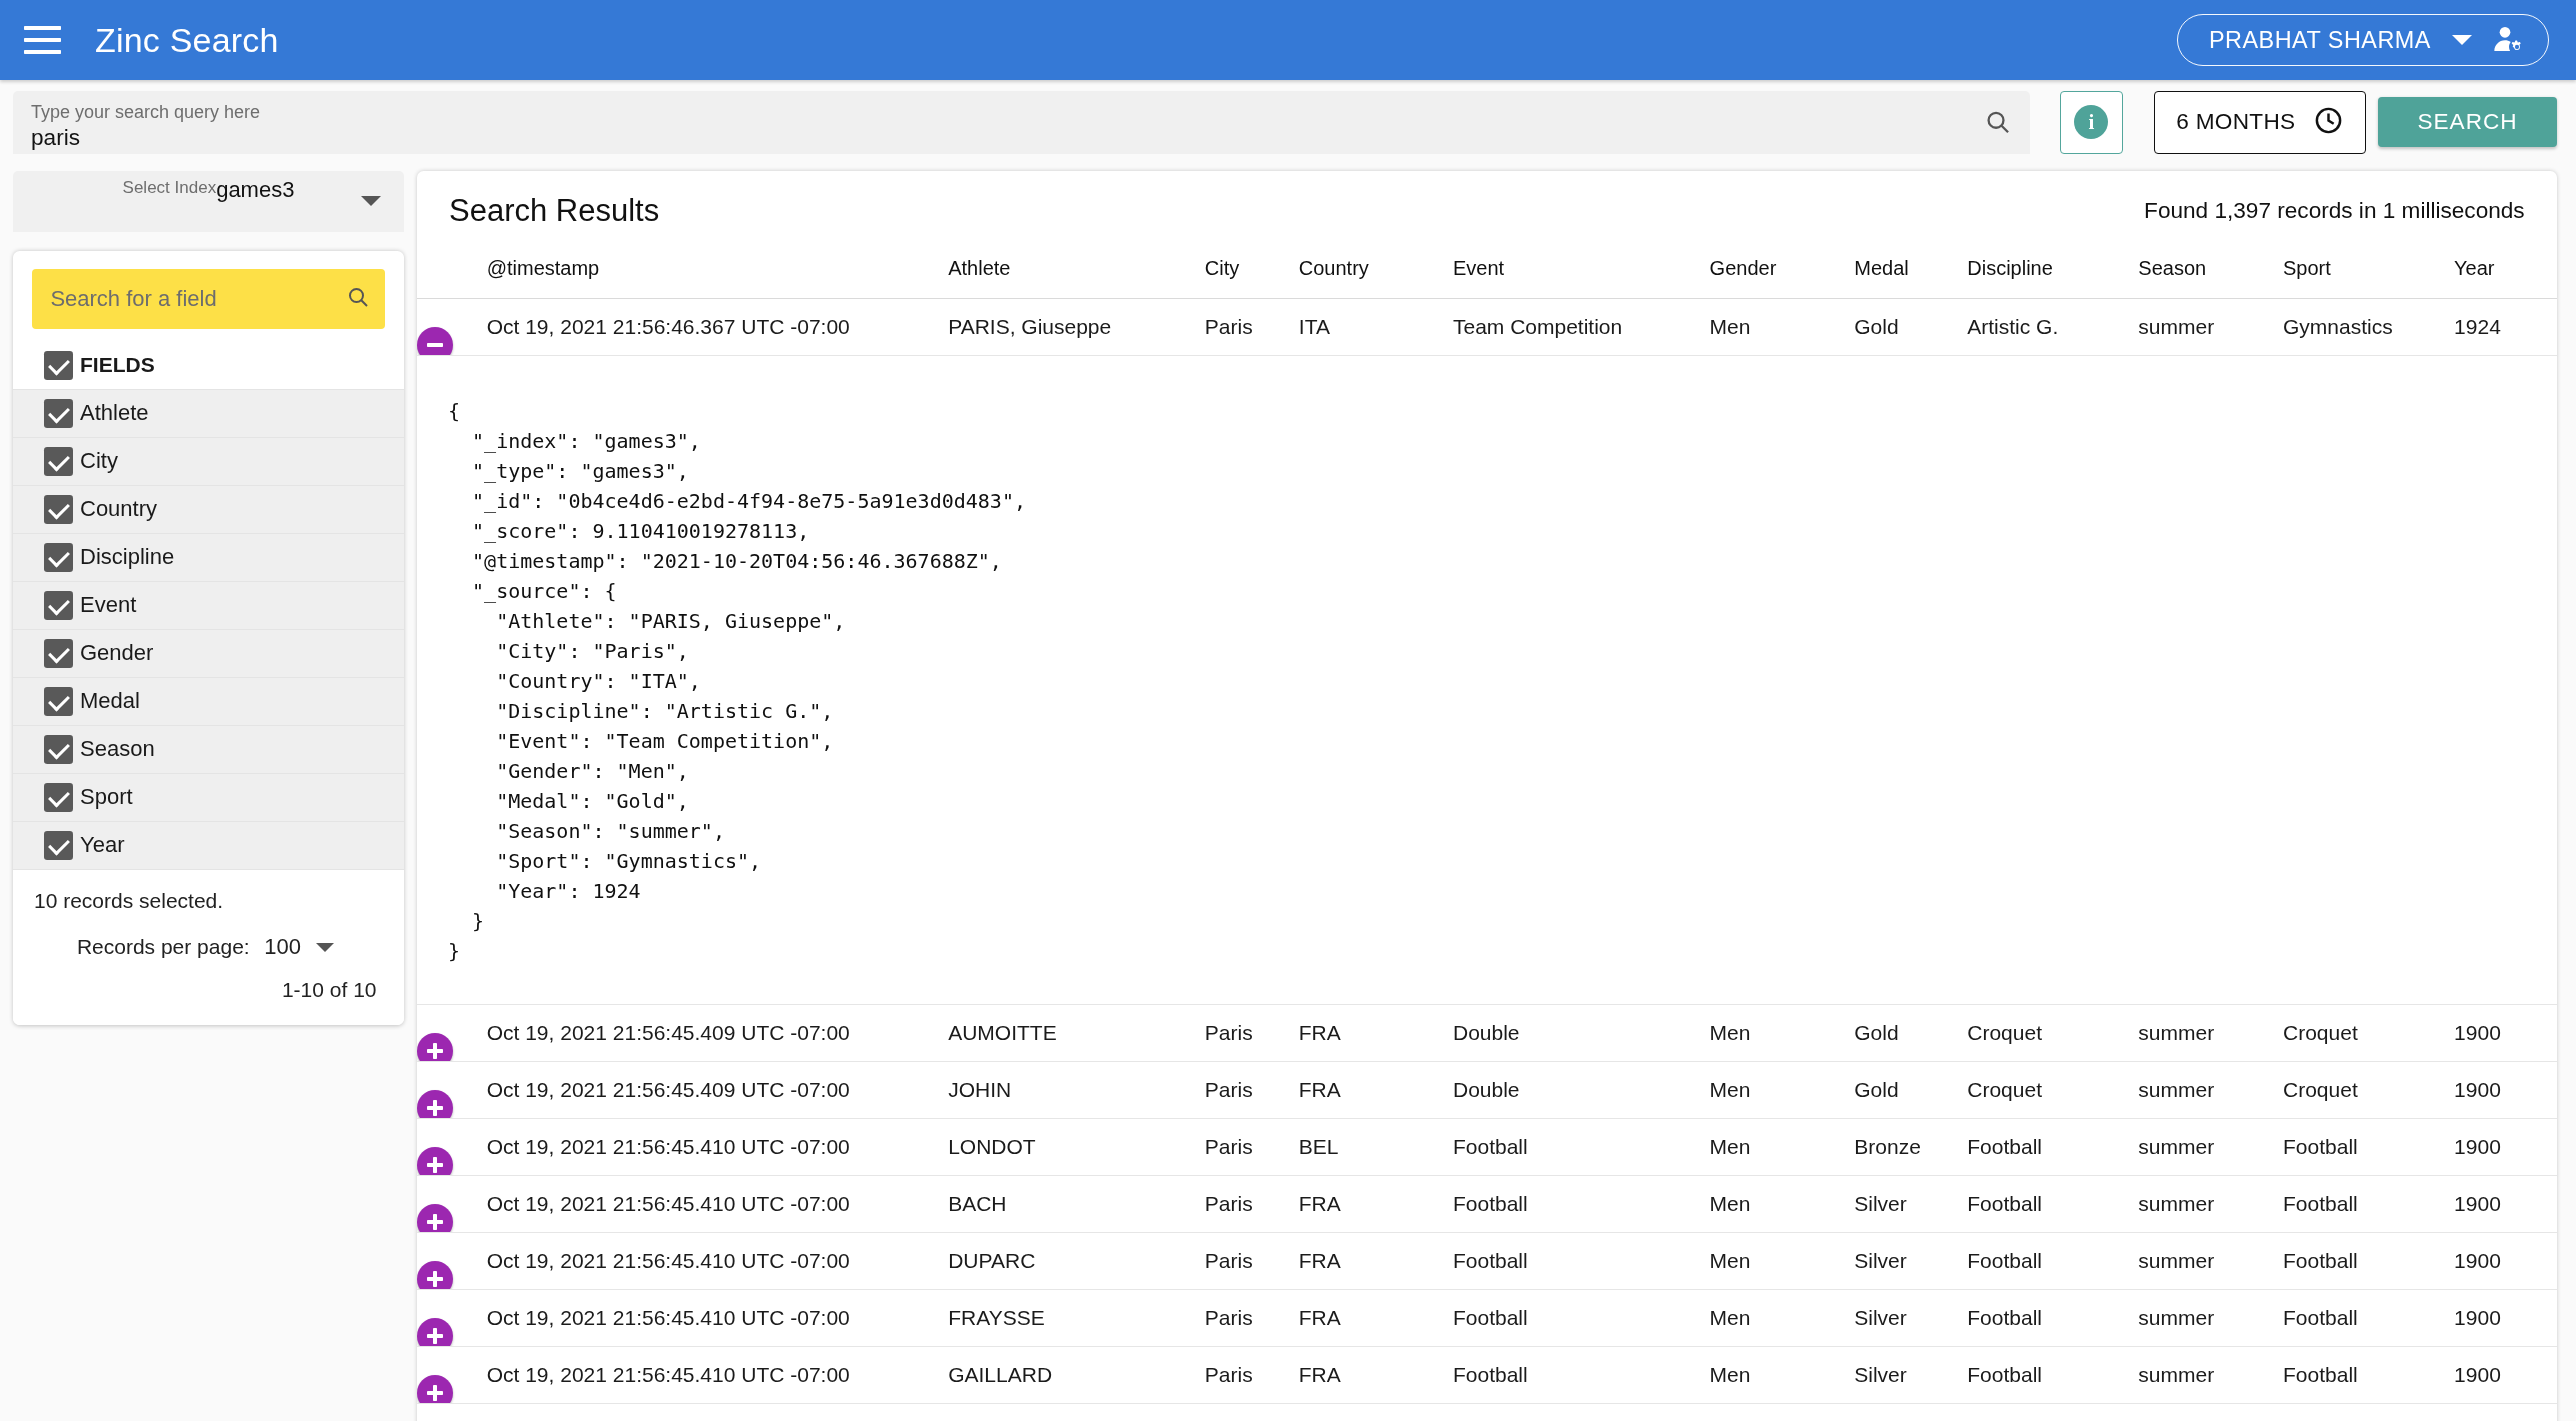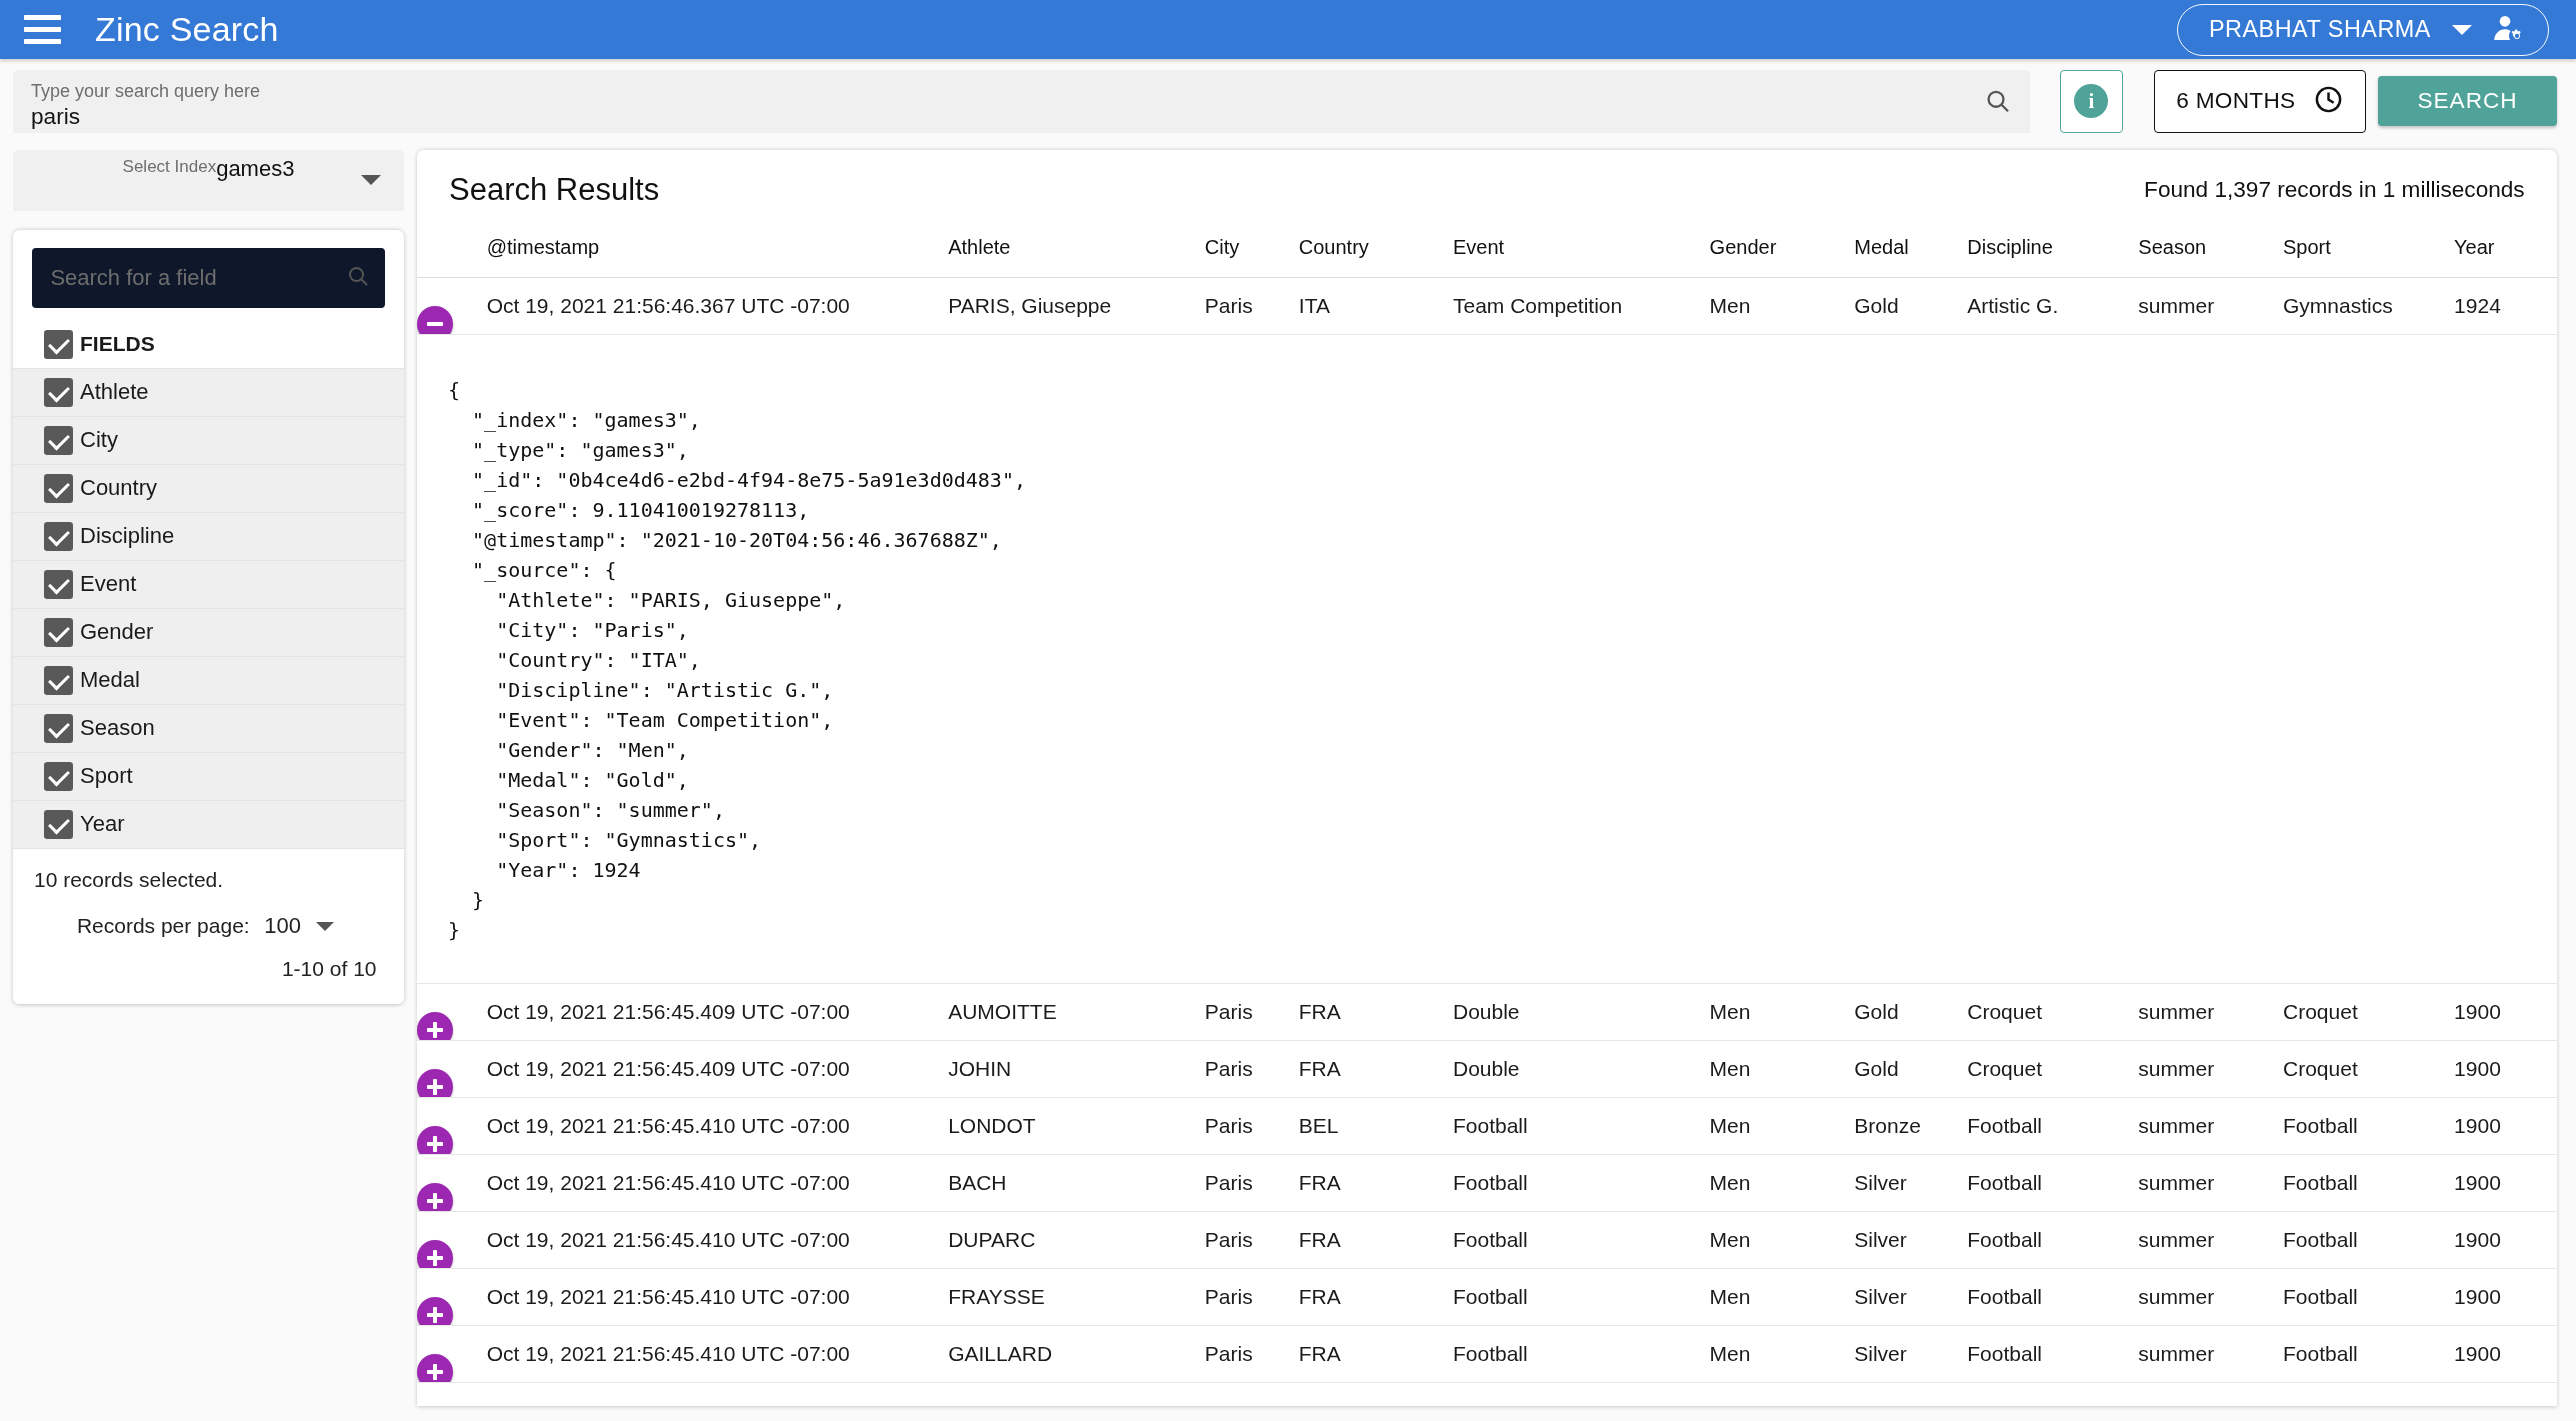--- a/index.html
+++ b/index.html
@@ -5,21 +5,21 @@
   * { box-sizing: border-box; margin: 0; padding: 0; }
   html, body {
     width: 2576px; height: 1421px;
     background: #fafafa;
     font-family: "Liberation Sans", sans-serif;
     overflow: hidden;
   }
 
   
   #appbar {
-    height: 59px;
+    height: 80px;
     background: #3a7bd5;
     background: #3579d6;
     display: flex;
     align-items: center;
     padding: 0 27.5px 0 24px;
     position: relative;
     box-shadow: 0 1.6px 3.2px rgba(0,0,0,.18);
   }
   #appbar .burger {
     width: 37px; height: 29px;
@@ -150,21 +150,21 @@
   #fieldcard {
     margin-top: 19.4px;
     background: #fff;
     border-radius: 6.5px;
     box-shadow: 0 0.8px 4px rgba(0,0,0,.22);
     overflow: hidden;
   }
   #fieldsearch {
     margin: 18px 19.4px 13px 19.4px;
     height: 60px;
-    background: #0f172a;
+    background: #fde047;
     border-radius: 4px;
     display: flex; align-items: center;
     padding: 0 14.6px 0 18px;
     cursor: text;
     gap: 11px;
   }
   #fieldsearch .fs-ph { flex: 1 1 auto; font-size: 22px; color: #6d6d6d; }
   .fieldrow {
     display: flex; align-items: center;
     height: 48px;

